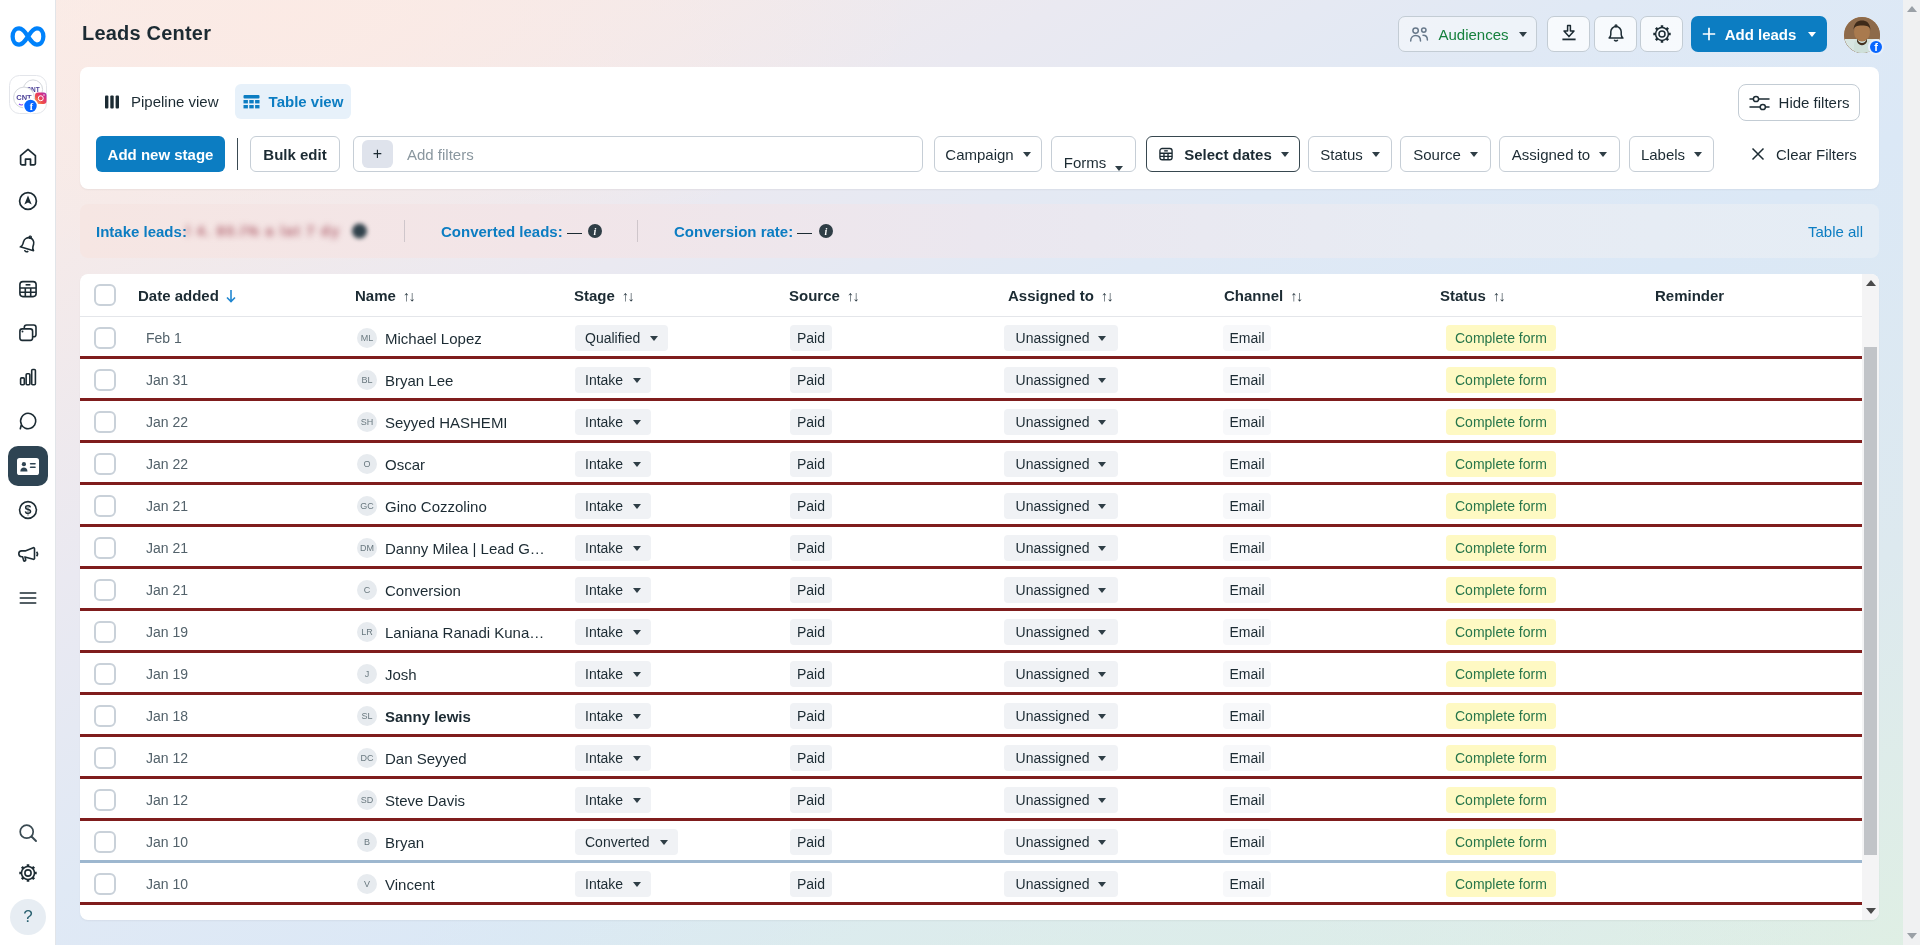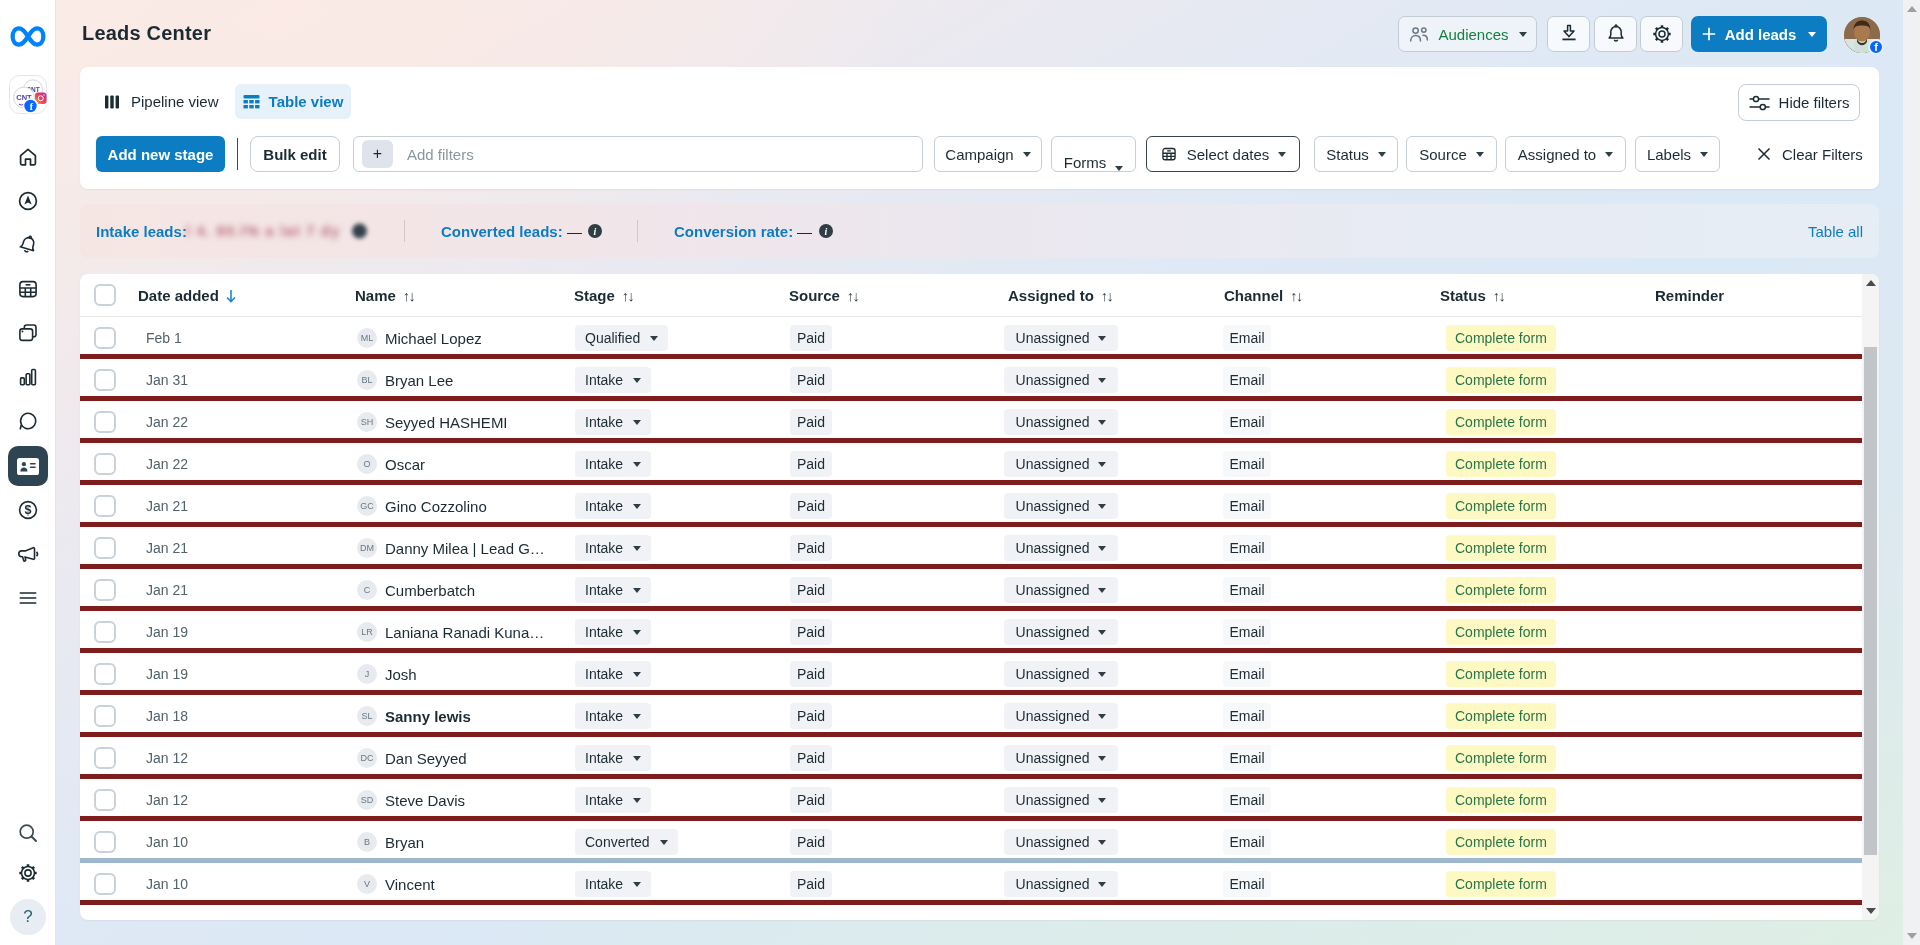--- a/index.html
+++ b/index.html
@@ -39,21 +39,21 @@
 #tab1 { display:flex; align-items:center; gap:11px; font-size:15px; color:#1c2b33; }
 #tab2 { position:absolute; left:131px; top:0; width:116px; height:35px; background:#e7f1fa; border-radius:6px; display:flex; align-items:center; justify-content:center; gap:9px; color:#0c7dc2; font-weight:bold; font-size:15px; }
 #hidef { position:absolute; left:1658px; top:17px; width:122px; height:37px; border:1px solid #c3ccd4; border-radius:8px; background:#fff; display:flex; align-items:center; justify-content:center; gap:9px; font-size:15px; }
 #frow { position:absolute; left:16px; top:69px; height:36px; width:1767px; display:flex; align-items:center; }
 .btn-blue { height:36px; background:#0c7dc2; color:#fff; font-weight:bold; font-size:15px; border-radius:6px; display:flex; align-items:center; justify-content:center; }
 .btn-line { height:36px; border:1px solid #c6ced6; border-radius:6px; background:#fff; display:flex; align-items:center; justify-content:center; font-size:15px; color:#1c2b33; }
 .drop { gap:9px; }
 .dd { width:0; height:0; border-left:4.5px solid transparent; border-right:4.5px solid transparent; border-top:5.5px solid #2f3e46; }
 #addstage { width:129px; margin-right:12px; }
 #vdiv { width:1px; height:32px; background:#3a4a52; margin-right:12px; }
-#bulk { width:90px; font-weight:bold; margin-right:13px;border-radius:8px; }
+#bulk { width:90px; font-weight:bold; margin-right:13px; }
 #addfil { width:570px; height:36px; border:1px solid #c6ced6; border-radius:6px; background:#fff; display:flex; align-items:center; margin-right:11px; }
 #addfil .plus { width:31px; height:28px; margin-left:8px; background:#dfe3ec; border-radius:6px; display:flex; align-items:center; justify-content:center; }
 #addfil .ph { margin-left:14px; color:#8a979f; font-size:15px; }
 
 
 #stats { position:absolute; left:80px; top:204px; width:1799px; height:54px; border-radius:8px;
   background:linear-gradient(90deg, #f6e6e3 0%, #f2e5e8 25%, #ebe7ef 50%, #e7ebf3 75%, #e5edf5 100%);
   display:flex; align-items:center; font-size:15px; }
 #stats b { color:#0c7dc2; font-weight:bold; }
 #stats .abs { top:50%; transform:translateY(-50%); }
@@ -62,21 +62,21 @@
 #blur1 { filter:blur(3px); color:#b26470; font-size:14px; font-weight:bold; white-space:nowrap; letter-spacing:1.5px; }
 #dot1 { width:15px; height:15px; background:#30414b; border-radius:50%; filter:blur(2px); }
 .info { width:14px; height:14px; background:#2f3e46; border-radius:50%; color:#fff; font-size:10px; font-weight:bold; display:inline-flex; align-items:center; justify-content:center; font-family:"Liberation Serif",serif; font-style:italic; }
 #viewall { position:absolute; right:16px; top:0; height:54px; display:flex; align-items:center; color:#0c7dc2; font-size:15px; }
 
 
 #tcard { top:274px; height:646px; overflow:hidden; }
 .hrow { position:absolute; left:0; top:0; width:1782px; height:43px; border-bottom:1px solid #e4e6ea; }
 .hcell { position:absolute; top:0; height:43px; display:flex; align-items:center; font-weight:bold; font-size:15px; color:#1c2b33; gap:6px; }
 .ud { font-weight:normal; font-size:14.5px; color:#2b3a43; letter-spacing:-1.5px; margin-left:1px; }
-.row { position:absolute; left:0; width:1782px; height:42px; border-bottom:5px solid #7f1d1d; }
+.row { position:absolute; left:0; width:1782px; height:42px; border-bottom:3px solid #7f1d1d; }
 .cell { position:absolute; top:0; height:42px; display:flex; align-items:center; }
 .cb { position:absolute; left:14px; width:22px; height:22px; border:2px solid #c9d1d9; border-radius:6px; background:#fff; }
 .hrow .cb { top:10px; } .row .cb { top:10px; }
 .date { left:66px; color:#53626b; font-size:14px; }
 .avi { position:absolute; left:277px; top:11px; width:20px; height:20px; border-radius:50%; background:#e7ebef; color:#69787f; font-size:9px; display:flex; align-items:center; justify-content:center; }
 .name { left:305px; font-size:15px; color:#1c2b33; }
 .pill { position:absolute; top:8px; height:26px; background:#f0f2f5; border-radius:4px; display:flex; align-items:center; font-size:14px; color:#1c2b33; }
 .stage { left:495px; padding:0 10px; gap:10px; }
 .pill .dd { border-top-width:5px; border-left-width:4.5px; border-right-width:4.5px; }
 .paid { left:710px; width:42px; justify-content:center; }
@@ -306,21 +306,21 @@
   <div id="frow">
     <div class="btn-blue" id="addstage">Add new stage</div>
     <div id="vdiv"></div>
     <div class="btn-line" id="bulk">Bulk edit</div>
     <div id="addfil">
         <div class="plus">+</div>
         <div class="ph">Add filters</div>
       </div>
     <div class="btn-line drop" style="width:108px; margin-right:9px;">Campaign <div class="dd"></div></div>
     <div class="btn-line drop" style="width:85px; margin-right:10px;align-items:flex-end;">Forms <div class="dd"></div></div>
-    <div class="btn-line drop" style="width:154px; margin-right:14px; border-color:#37474f; font-weight:normal;"><svg width="18" height="18" viewBox="0 0 24 24">
+    <div class="btn-line drop" style="width:154px; margin-right:8px; border-color:#37474f; font-weight:bold;"><svg width="18" height="18" viewBox="0 0 24 24">
           <g fill="none" stroke="#1c2b33" stroke-width="1.8" stroke-linejoin="round">
             <rect x="3.9" y="4.6" width="16.2" height="15" rx="3"></rect>
             <path d="M9.6 7.8 h4.8"></path>
             <path d="M3.9 11 H20.1 M3.9 15.2 H20.1 M9.3 11 V19.6 M14.7 11 V19.6"></path>
           </g>
         </svg>Select dates <div class="dd"></div></div>
     <div class="btn-line drop" style="width:84px; margin-right:8px;">Status <div class="dd"></div></div>
     <div class="btn-line drop" style="width:91px; margin-right:8px;">Source <div class="dd"></div></div>
     <div class="btn-line drop" style="width:121px; margin-right:9px;">Assigned to <div class="dd"></div></div>
     <div class="btn-line drop" style="width:85px; margin-right:36px;">Labels <div class="dd"></div></div>
@@ -407,21 +407,21 @@
     <div class="pill stage">Intake <div class="dd"></div></div>
     <div class="pill paid">Paid</div>
     <div class="pill unas">Unassigned <div class="dd"></div></div>
     <div class="pill email">Email</div>
     <div class="status">Complete form</div>
   </div>
       <div class="row" style="top:295px;">
     <div class="cb"></div>
     <div class="cell date">Jan 21</div>
     <div class="avi">C</div>
-    <div class="cell name" style="">Cumberbatch</div>
+    <div class="cell name" style="">Conversion</div>
     <div class="pill stage">Intake <div class="dd"></div></div>
     <div class="pill paid">Paid</div>
     <div class="pill unas">Unassigned <div class="dd"></div></div>
     <div class="pill email">Email</div>
     <div class="status">Complete form</div>
   </div>
       <div class="row" style="top:337px;">
     <div class="cb"></div>
     <div class="cell date">Jan 19</div>
     <div class="avi">LR</div>

